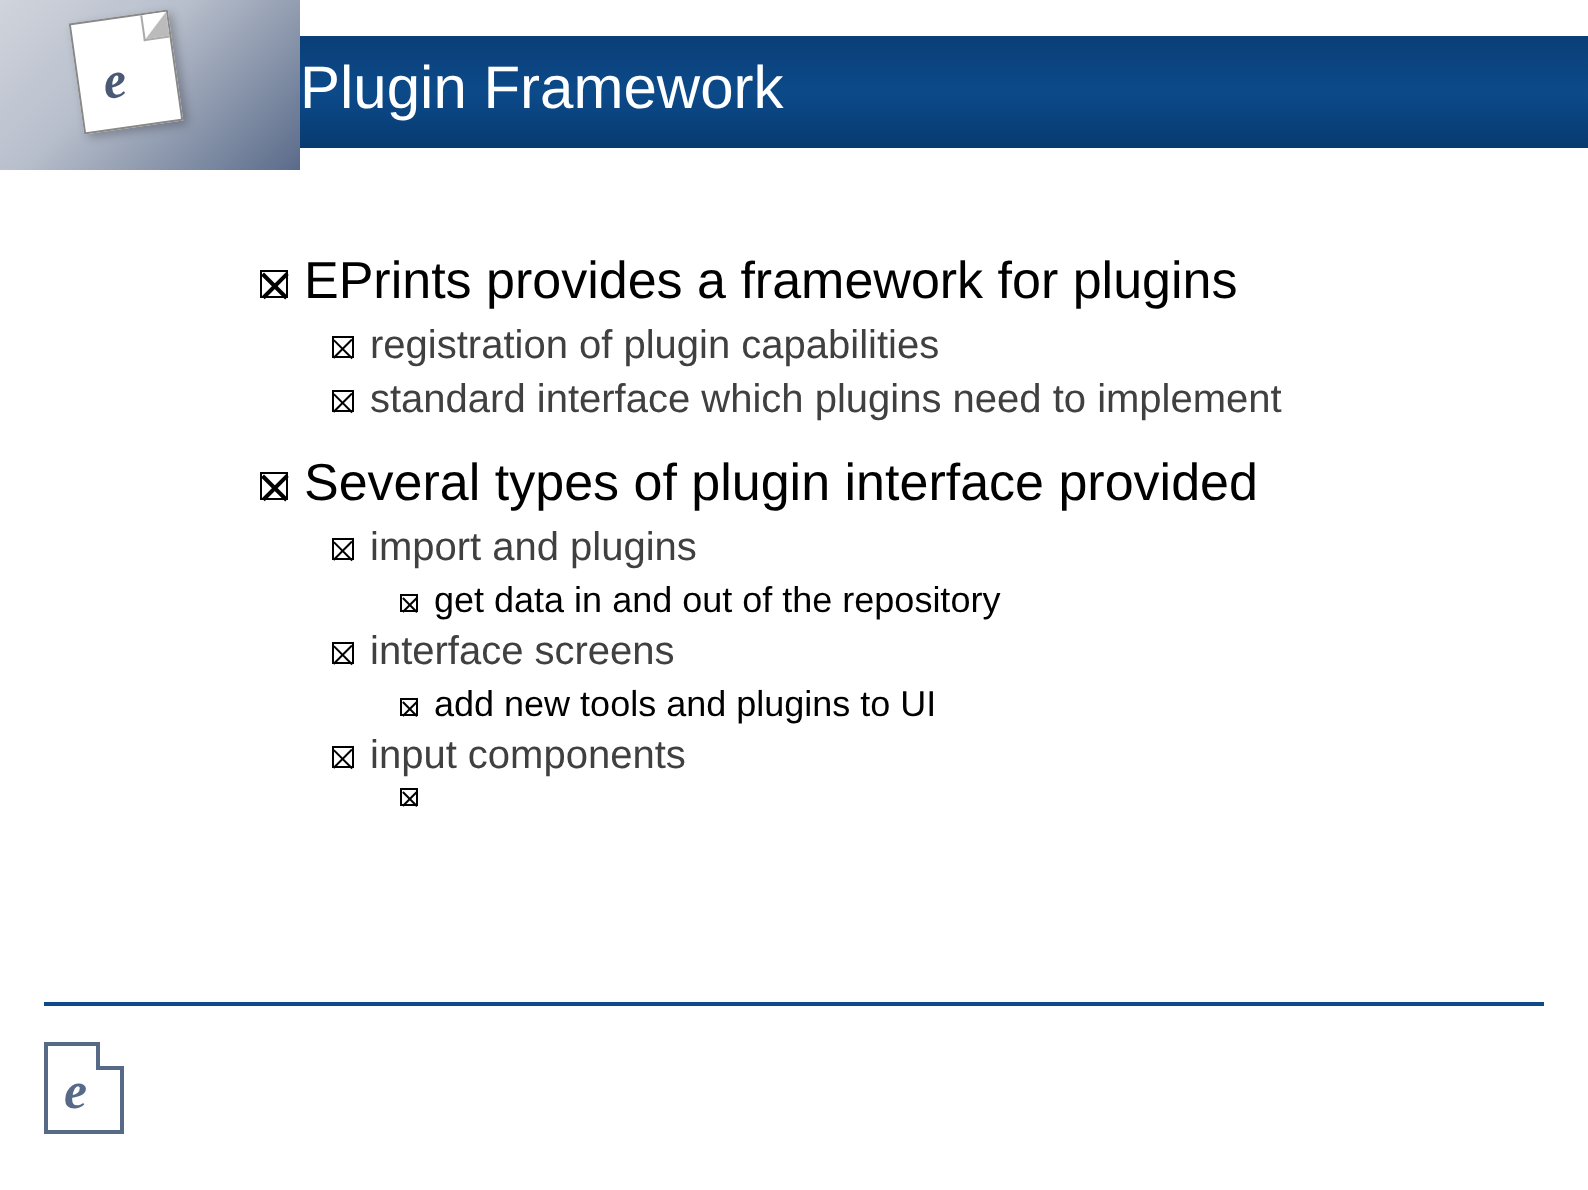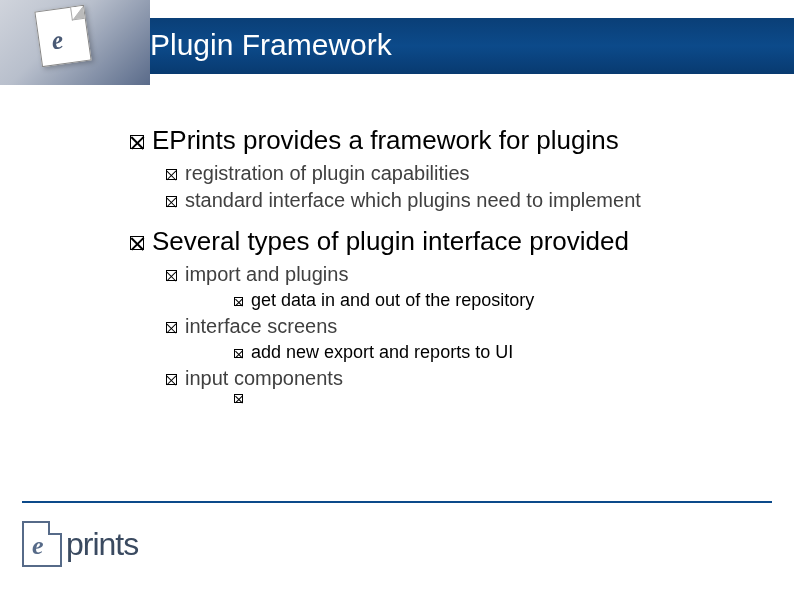--- a/index.html
+++ b/index.html
@@ -129,21 +129,21 @@
   font-size: 20px;
   color: #404040;
   margin-left: 36px;
   margin-bottom: 4px;
   display: flex;
   align-items: baseline;
 }
 .lvl3 {
   font-size: 18px;
   color: #000;
-  margin-left: 104px;
+  margin-left: 70px;
   margin-bottom: 4px;
   display: flex;
   align-items: baseline;
 }
 .spacer { height: 10px; }
 .footer-line {
   position: absolute;
   left: 22px;
   right: 22px;
   bottom: 92px;
@@ -231,30 +231,29 @@
   <div class="lvl3">
     <span class="bullet-box xs"></span>
     <span>get data in and out of the repository</span>
   </div>
   <div class="lvl2">
     <span class="bullet-box sm"></span>
     <span>interface screens</span>
   </div>
   <div class="lvl3">
     <span class="bullet-box xs"></span>
-    <span>add new export and reports to UI</span>
+    <span>add new tools and plugins to UI</span>
   </div>
   <div class="lvl2">
     <span class="bullet-box sm"></span>
     <span>input components</span>
   </div>
   <div class="lvl3">
     <span class="bullet-box xs"></span>
   </div>
 </div>
 
 <div class="footer-line"></div>
 <div class="footer-logo">
   <div class="logo-box">
     <span class="logo-e">e</span>
   </div>
-  <span class="logo-text">prints</span>
 </div>
 
 </body></html>

